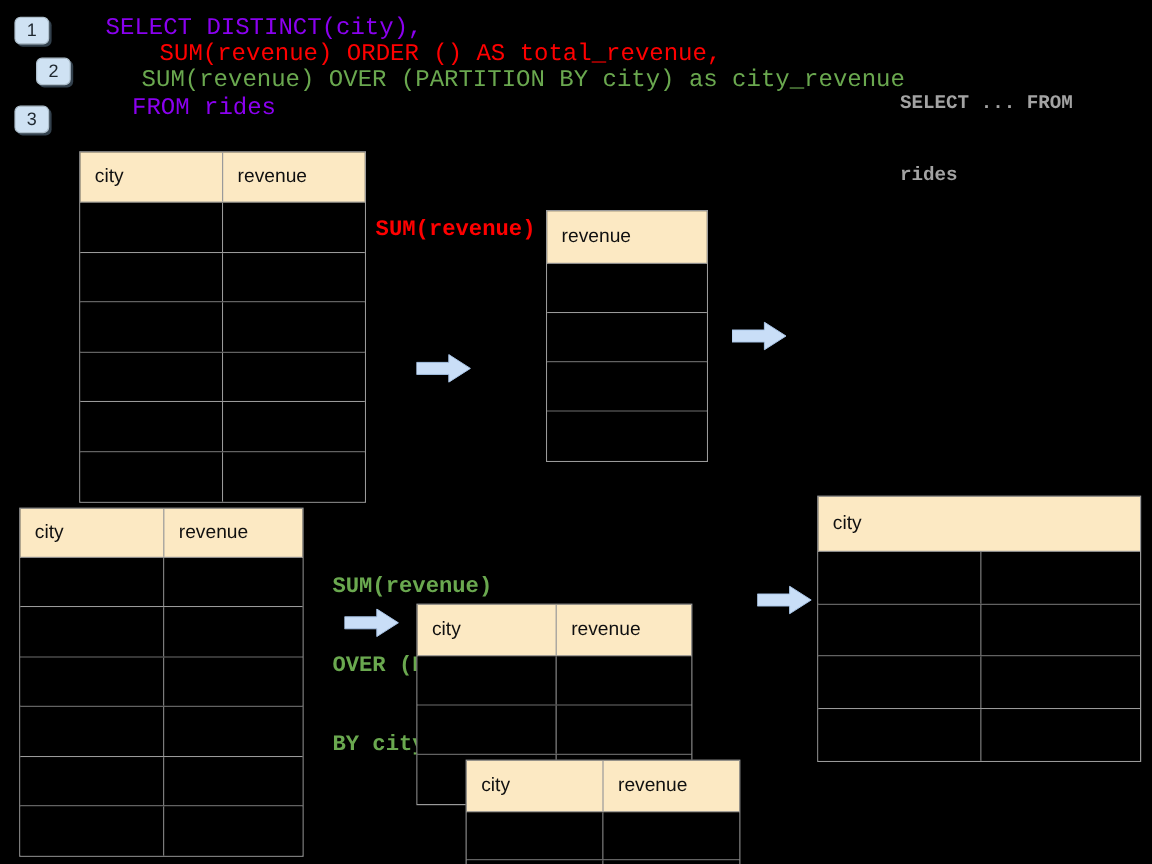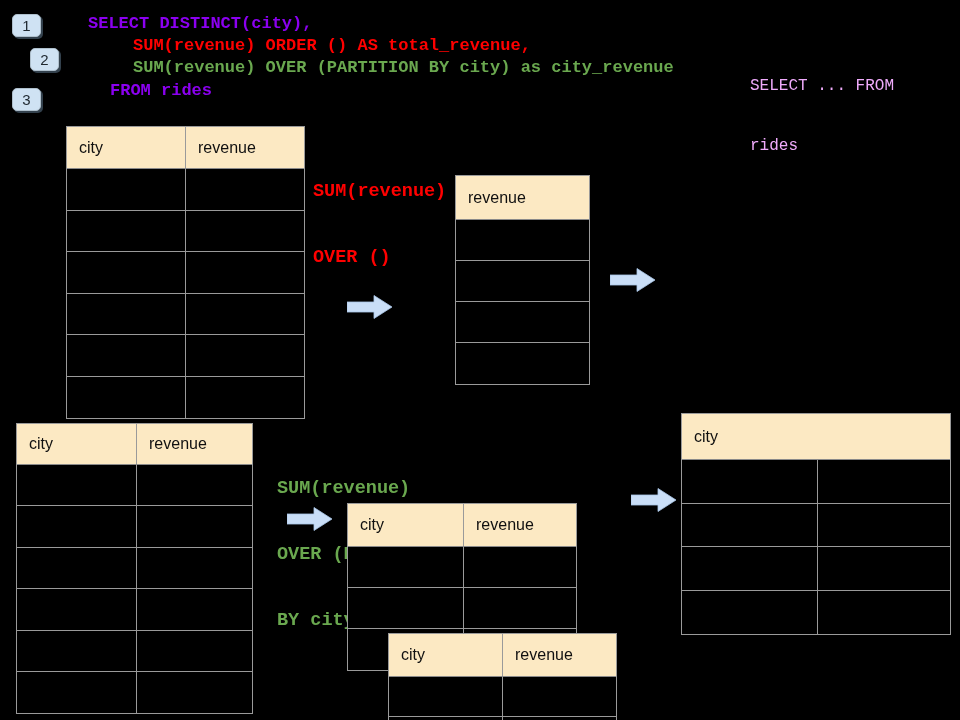--- a/index.html
+++ b/index.html
@@ -9,44 +9,44 @@
     overflow:hidden;
     position:relative;
     font-family:"Liberation Sans", sans-serif;
   }
   .page{position:absolute;left:0;top:0;width:960px;height:720px;background:#000;overflow:hidden;}
 
   
   .code{
     position:absolute;
     font-family:"Liberation Mono", monospace;
-    font-weight:bold;
-    font-size:17px;
+    font-weight:normal;
+    font-size:20px;
     line-height:22px;
     white-space:pre;
   }
   .purple{color:#8b00f0;}
   .red{color:#ff0000;}
   .green{color:#6aa84f;}
   .label{
     position:absolute;
     font-family:"Liberation Mono", monospace;
     font-weight:bold;
     font-size:18.5px;
     line-height:22px;
     white-space:pre;
   }
   .note{
     position:absolute;
     font-family:"Liberation Mono", monospace;
-    font-weight:normal;
+    font-weight:bold;
     font-size:16px;
     line-height:20px;
     white-space:pre;
-    color:#f0abfc;
+    color:#a3a3a3;
   }
 
   
   .badge{
     position:absolute;
     width:29px;height:23px;
     background:#cfe2f3;
     border:1px solid #aebfcc;
     border-radius:5px;
     box-shadow:2px 2px 0 rgba(60,76,90,0.85);
@@ -89,31 +89,30 @@
   </div>
   <div class="badge" style="left:30px;top:48px">
     <span>2</span>
   </div>
   <div class="badge" style="left:12px;top:88px">
     <span>3</span>
   </div>
 
   <div class="code purple" style="left:88px;top:13px">SELECT DISTINCT(city),</div>
   <div class="code red" style="left:133px;top:35px">SUM(revenue) ORDER () AS total_revenue,</div>
-  <div class="code green" style="left:133px;top:57px">SUM(revenue) OVER (PARTITION BY city) as city_revenue</div>
+  <div class="code green" style="left:118px;top:57px">SUM(revenue) OVER (PARTITION BY city) as city_revenue</div>
   <div class="code purple" style="left:110px;top:80px">FROM rides</div>
 
   <div class="note" style="left:750px;top:36px">
     <div>SELECT ... FROM</div>
     <div>rides</div>
   </div>
 
   <div class="label red" style="left:313px;top:137px">
     <div>SUM(revenue)</div>
-    <div>OVER ()</div>
   </div>
 
   <div class="label green" style="left:277px;top:434px">
     <div>SUM(revenue)</div>
     <div>OVER (PARTITION</div>
     <div>BY city)</div>
   </div>
 
   <div class="tbl" style="left:66px;top:126px;width:239px">
     <div class="thead">

